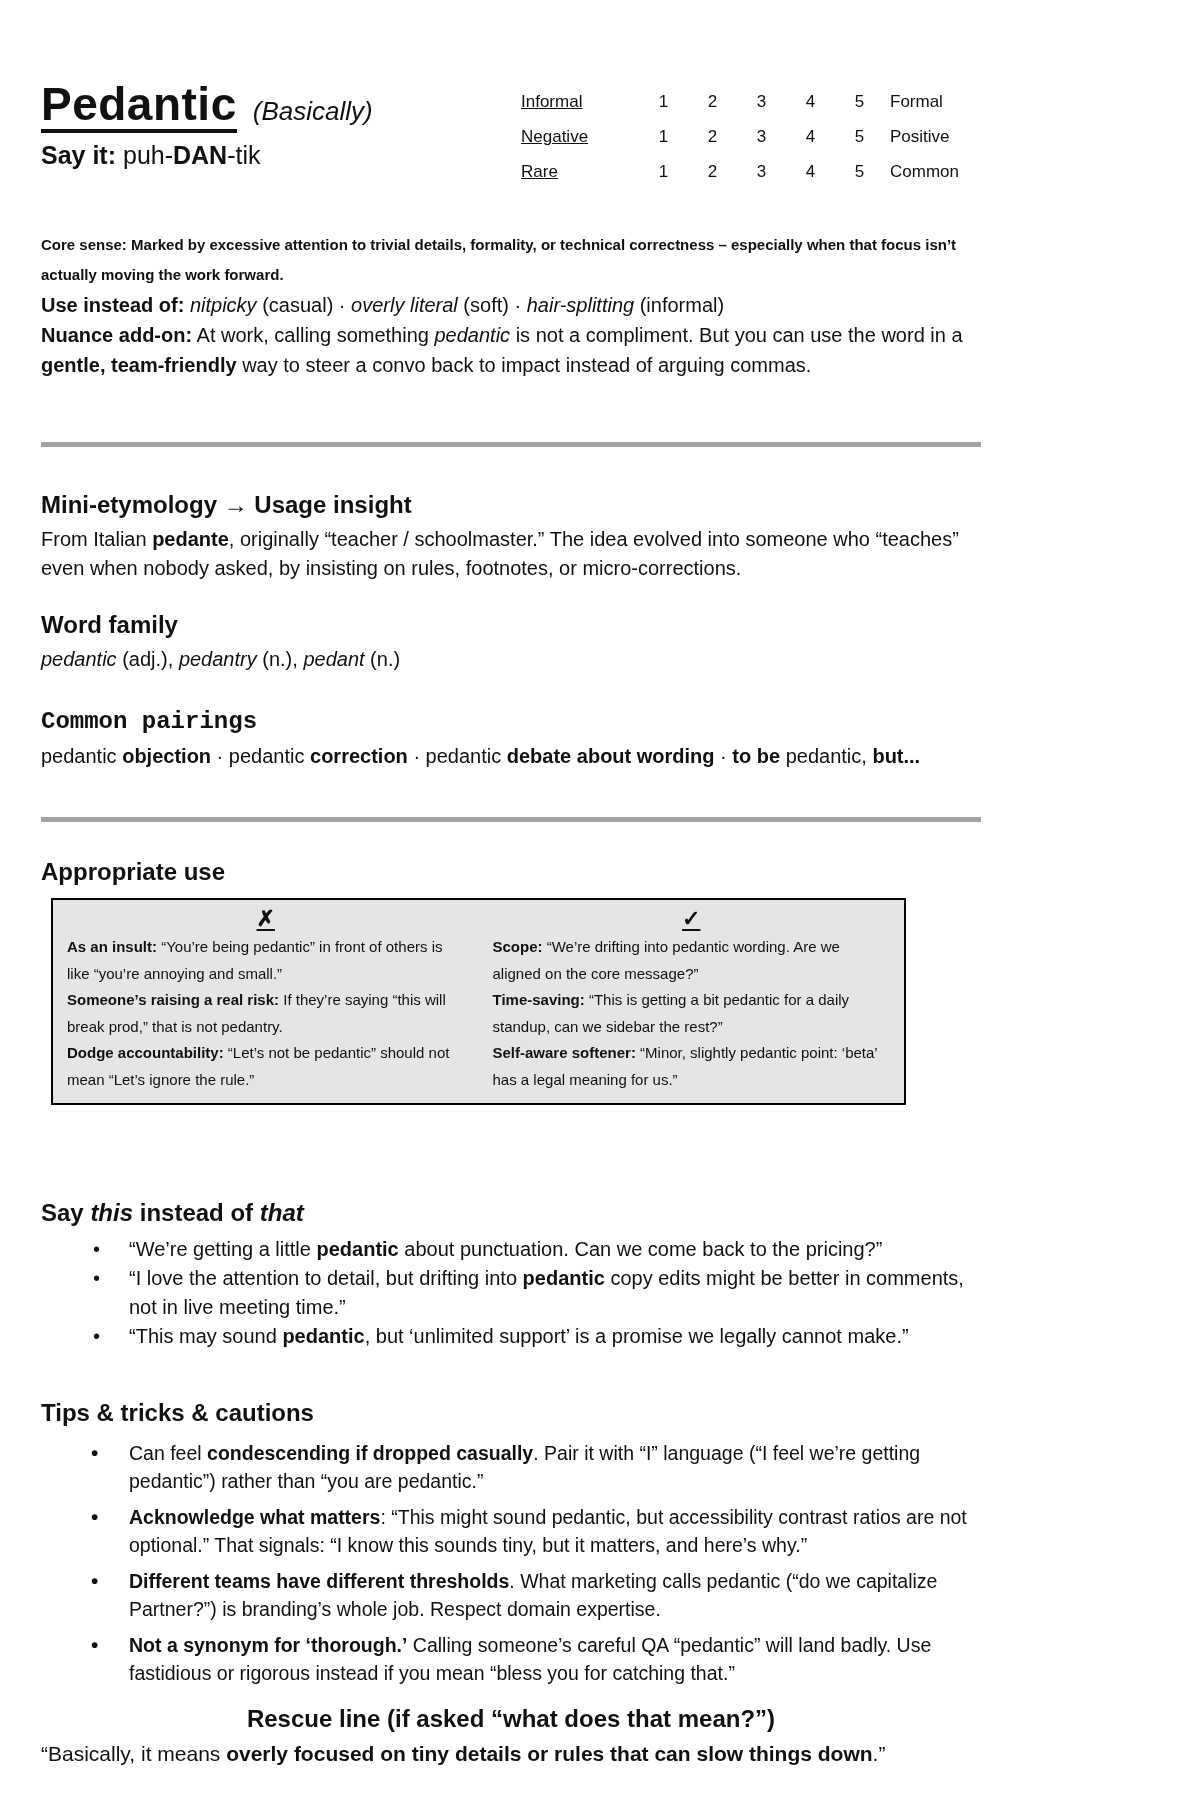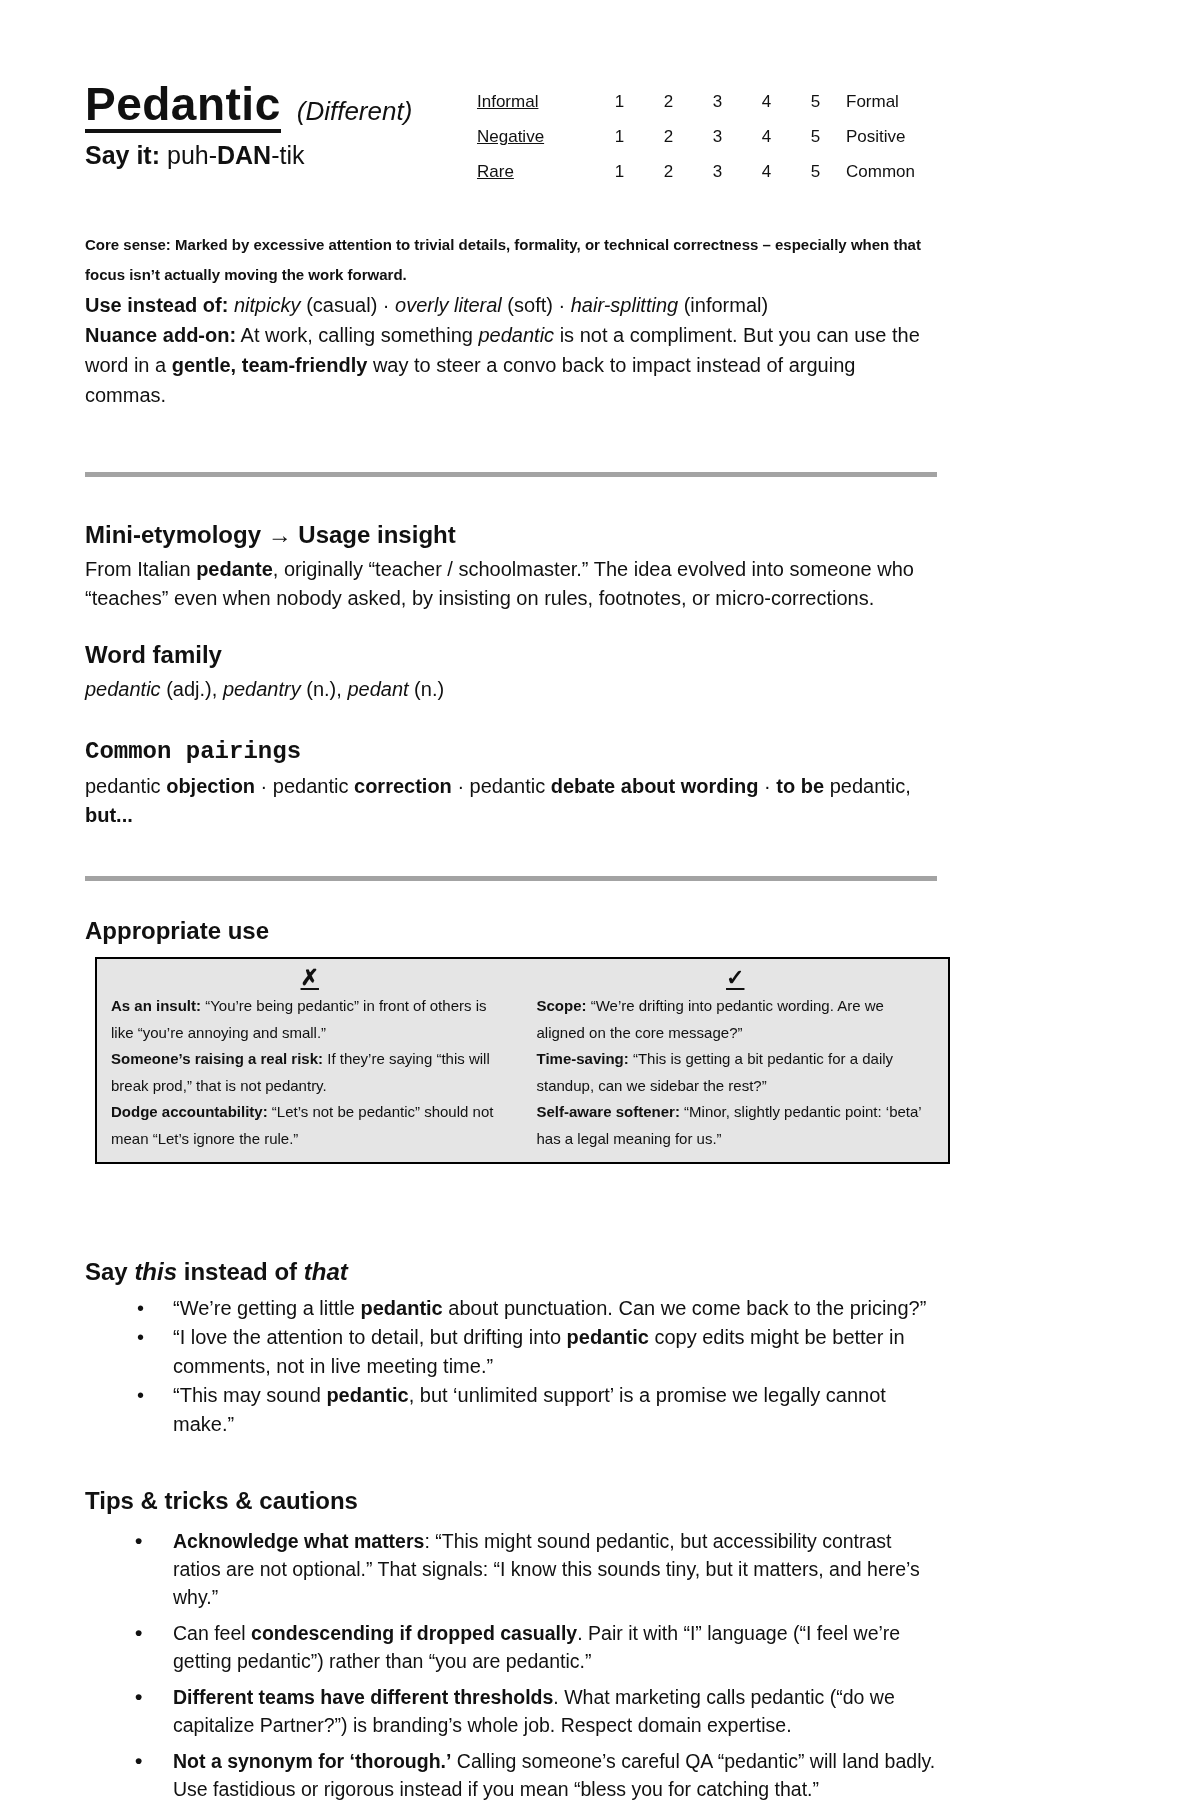--- a/index.html
+++ b/index.html
@@ -9,21 +9,21 @@
     --table_border:#000000;
     --page_bg:#ffffff;
   }
   *{margin:0;padding:0;box-sizing:border-box;}
   html,body{background:#ffffff;}
   body{font-family:"Liberation Sans", sans-serif;color:var(--ink);}
   .page{
     position:relative;
     width:1022px;height:1800px;
     background:var(--page_bg);
-    padding:0 85px;
+    padding:0 41px;
     overflow:hidden;
   }
   .b{font-weight:bold;}
   .i{font-style:italic;}
 
   
   .header{display:flex;justify-content:space-between;align-items:flex-start;padding-top:80px;}
   .title-row{display:flex;align-items:baseline;gap:16px;}
   h1.word{
     font-size:46px;font-weight:bold;letter-spacing:0.5px;line-height:1.05;
@@ -84,21 +84,21 @@
 </style>
 </head>
 <body>
 
 <div class="page">
 
   <div class="header">
     <div class="header-left">
       <div class="title-row">
         <h1 class="word">Pedantic</h1>
-        <span class="pos">(Different)</span>
+        <span class="pos">(Basically)</span>
       </div>
       <div class="say-it"><span class="b">Say it:</span><span> puh-</span><span class="b">DAN</span><span>-tik</span></div>
     </div>
 
     <div class="scales">
       <span class="scale-left">Informal</span>
       <span class="scale-tick">1</span>
       <span class="scale-tick">2</span>
       <span class="scale-tick">3</span>
       <span class="scale-tick">4</span>
@@ -161,22 +161,22 @@
 
   <h2 class="sec sec-say"><span>Say </span><span class="i">this</span><span> instead of </span><span class="i">that</span></h2>
   <ul class="plain">
     <li><span>“We’re getting a little </span><span class="b">pedantic</span><span> about punctuation. Can we come back to the pricing?”</span></li>
     <li><span>“I love the attention to detail, but drifting into </span><span class="b">pedantic</span><span> copy edits might be better in comments, not in live meeting time.”</span></li>
     <li><span>“This may sound </span><span class="b">pedantic</span><span>, but ‘unlimited support’ is a promise we legally cannot make.”</span></li>
   </ul>
 
   <h2 class="sec sec-tips">Tips &amp; tricks &amp; cautions</h2>
   <ul class="tips">
+    <li><span>Can feel </span><span class="b">condescending if dropped casually</span><span>. Pair it with “I” language (“I feel we’re getting pedantic”) rather than “you are pedantic.”</span></li>
     <li><span class="b">Acknowledge what matters</span><span>: “This might sound pedantic, but accessibility contrast ratios are not optional.” That signals: “I know this sounds tiny, but it matters, and here’s why.”</span></li>
-    <li><span>Can feel </span><span class="b">condescending if dropped casually</span><span>. Pair it with “I” language (“I feel we’re getting pedantic”) rather than “you are pedantic.”</span></li>
     <li><span class="b">Different teams have different thresholds</span><span>. What marketing calls pedantic (“do we capitalize Partner?”) is branding’s whole job. Respect domain expertise.</span></li>
     <li><span class="b">Not a synonym for ‘thorough.’</span><span> Calling someone’s careful QA “pedantic” will land badly. Use fastidious or rigorous instead if you mean “bless you for catching that.”</span></li>
   </ul>
 
   <h2 class="sec sec-rescue">Rescue line (if asked “what does that mean?”)</h2>
   <p class="rescue-body"><span>“Basically, it means </span><span class="b">overly focused on tiny details or rules that can slow things down</span><span>.”</span></p>
 
 </div>
 
 </body></html>

